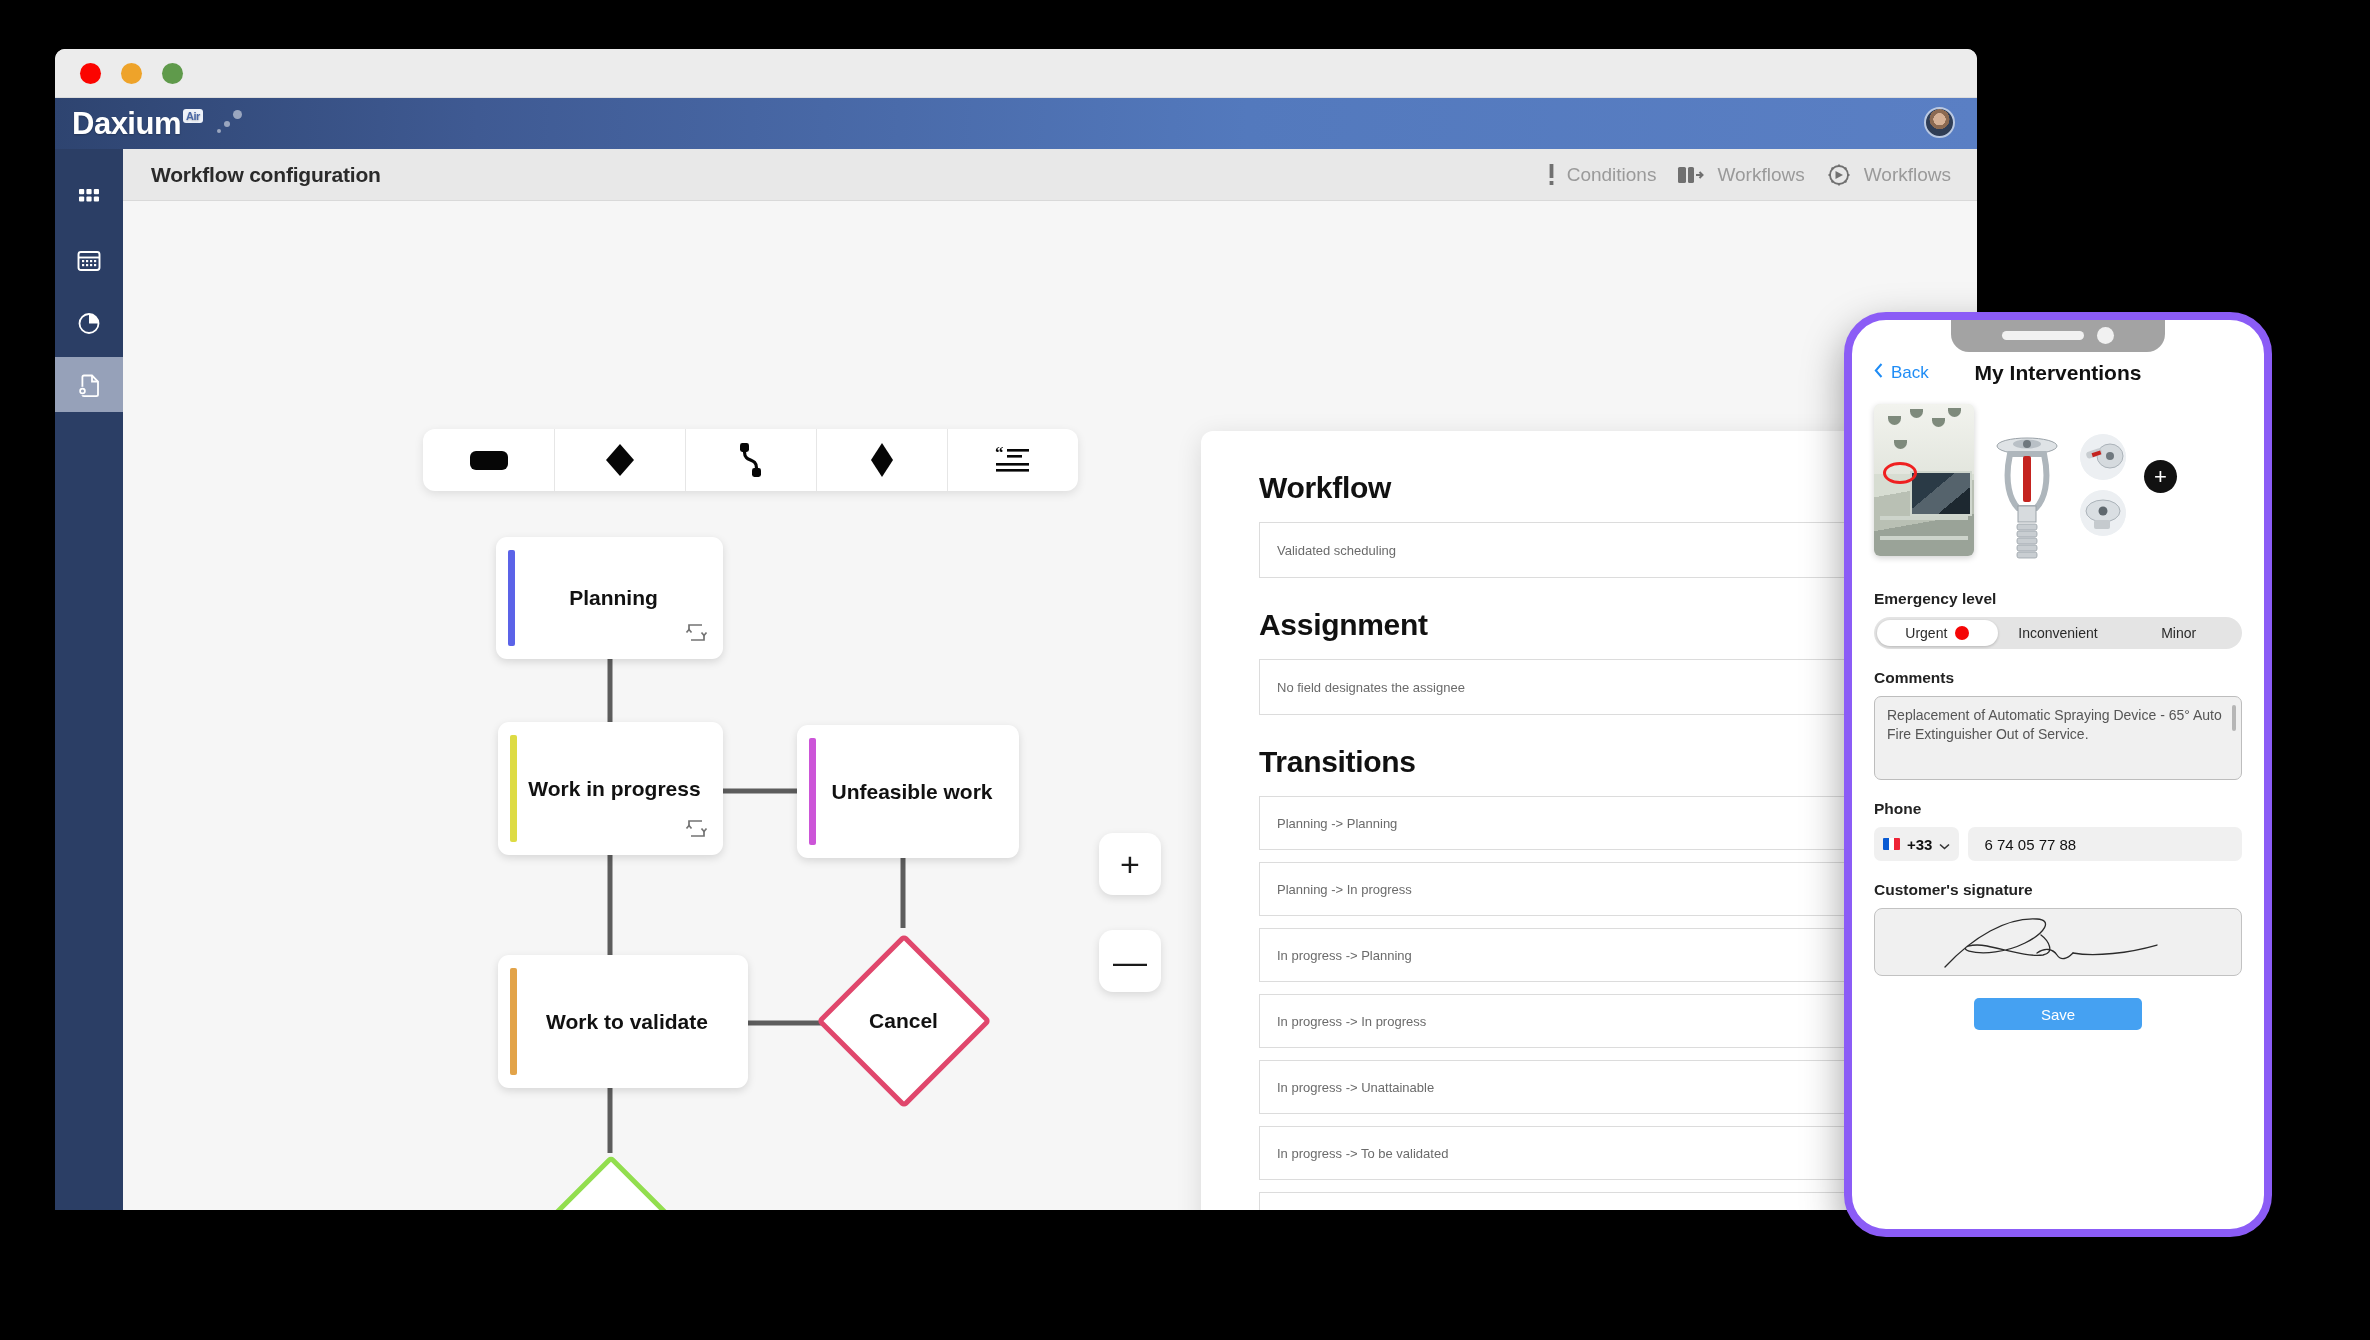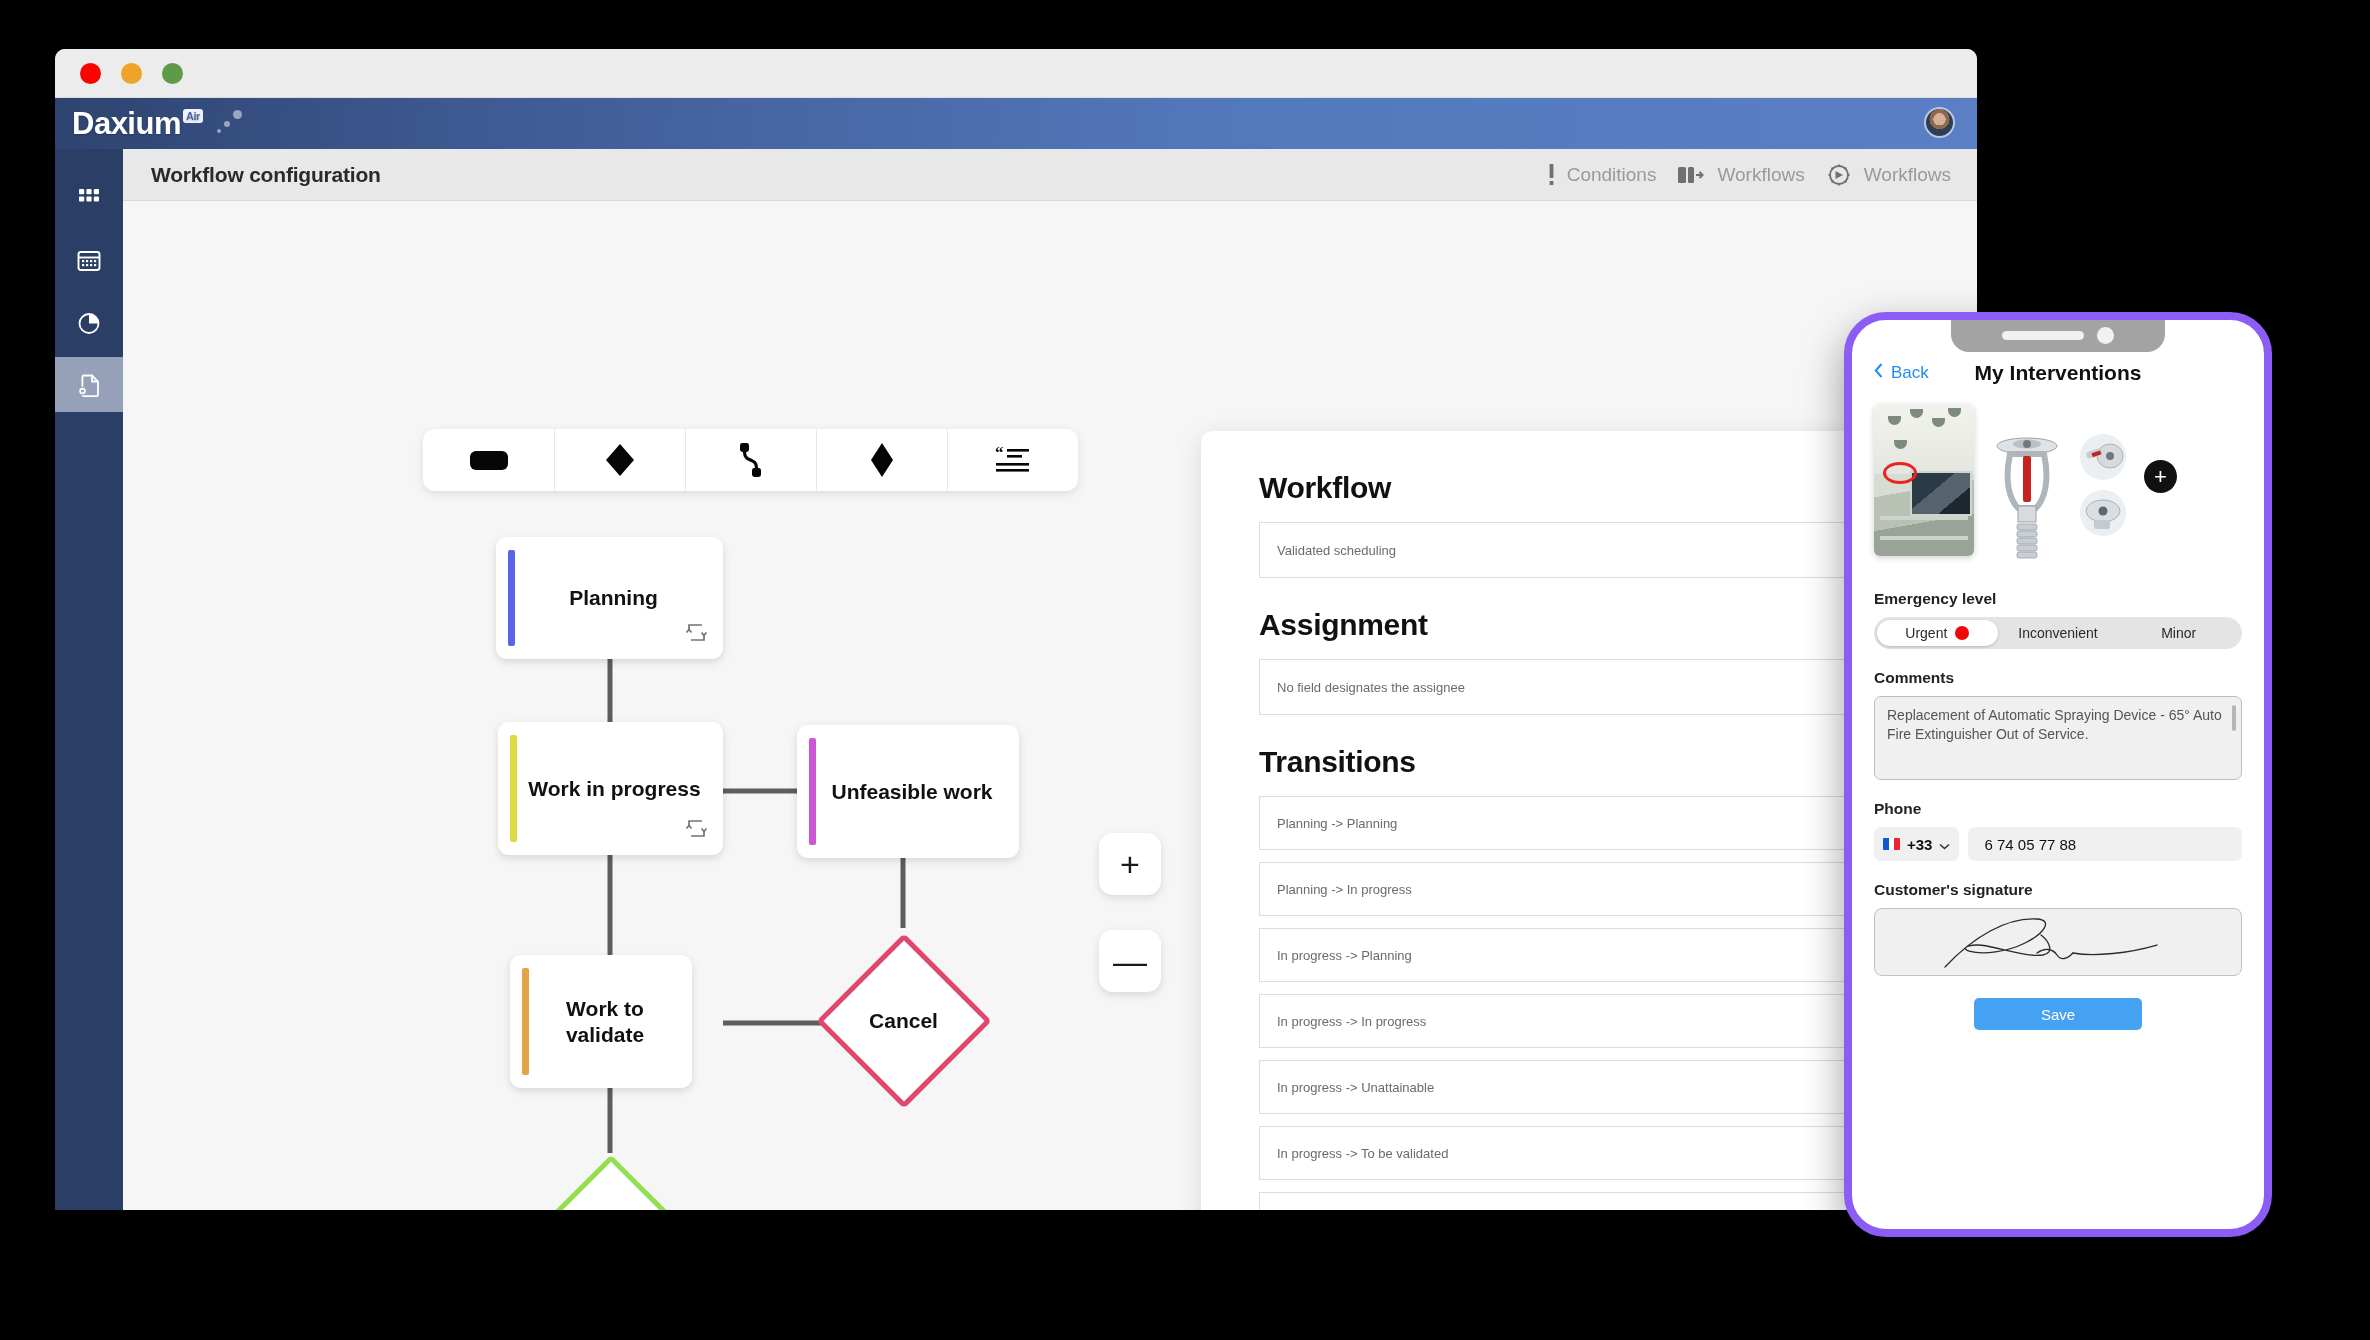--- a/index.html
+++ b/index.html
@@ -453,21 +453,21 @@
                     <path d="M16.5 11.5 L19 14.5 L21.5 11.5"></path>
                 </svg>
               </span>
             </div>
 
             <div class="node" style="left:674px; top:524px; width:222px; height:133px;">
               <span class="bar" style="background:#cc55d8"></span>
               <span>Unfeasible work</span>
             </div>
 
-            <div class="node" style="left:387px; top:754px; width:182px; height:133px;">
+            <div class="node" style="left:375px; top:754px; width:250px; height:133px;">
               <span class="bar" style="background:#e2a349"></span>
               <span>Work to validate</span>
             </div>
 
             <div class="dnode" style="left:688px; top:727px; width:185px; height:185px;">
               <span class="di" style="width:124px; height:124px; border-color:#e0476c;"></span>
               <span class="dl">Cancel</span>
             </div>
 
             <div class="dnode" style="left:389px; top:948px; width:197px; height:197px;">

